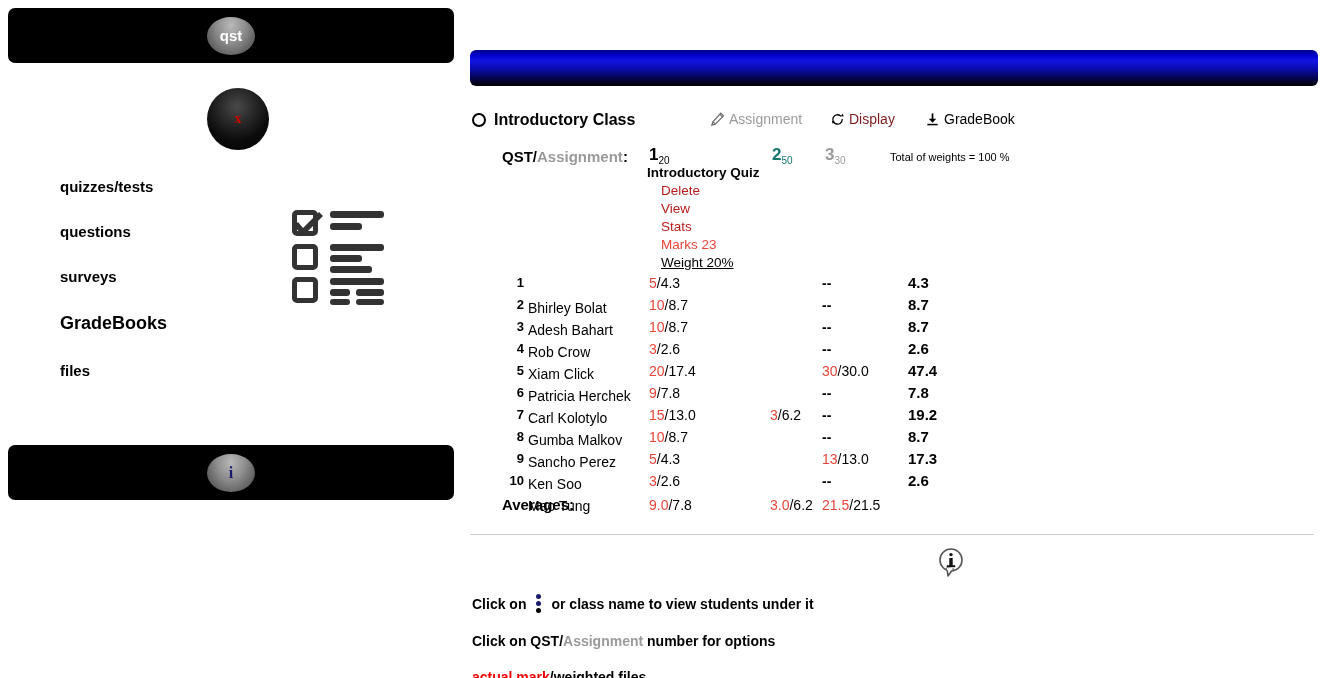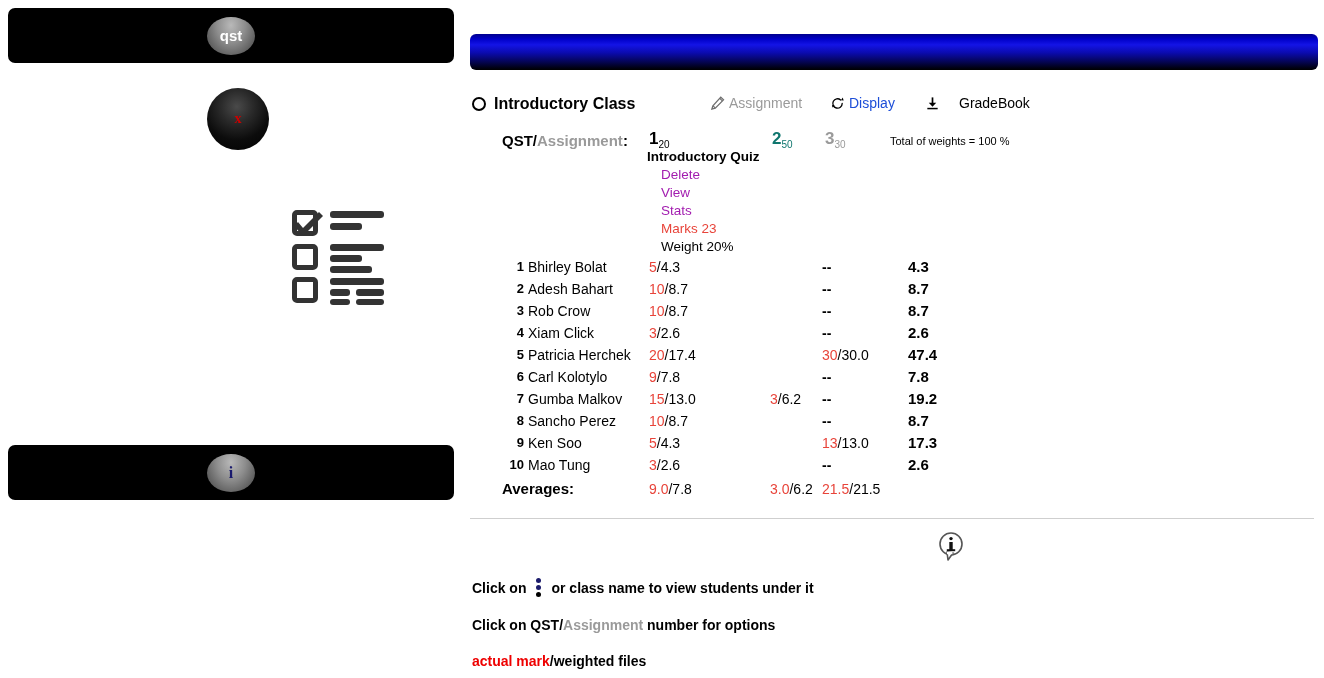--- a/index.html
+++ b/index.html
@@ -95,21 +95,21 @@
     left: 284px;
     top: 198px;
     width: 96px;
     height: 100px;
   }
 
   
   #content {
     position: absolute;
     left: 466px;
-    top: 0;
+    top: 16px;
     width: 858px;
     height: 476px;
   }
 
   #blue-bar {
     position: absolute;
     left: 4px;
     top: 34px;
     width: 848px;
     height: 36px;
@@ -151,22 +151,22 @@
   }
   .tool-btn {
     display: flex;
     align-items: center;
     cursor: pointer;
     white-space: nowrap;
     font-size: 14px;
   }
   .tool-btn .tool-label { margin-left: 4px; }
   #tool-assignment { position: absolute; left: 244px; top: 95px; color: #9a9a9a; }
-  #tool-display    { position: absolute; left: 364px; top: 95px; color: #1d4ed8; }
-  #tool-gradebook  { position: absolute; left: 459px; top: 95px; color: #000000; gap: 15px; }
+  #tool-display    { position: absolute; left: 364px; top: 95px; color: #7f1d1d; }
+  #tool-gradebook  { position: absolute; left: 459px; top: 95px; color: #000000; }
 
   
   #qst-header {
     position: absolute;
     left: 36px;
     top: 132px;
     font-size: 15px;
     font-weight: bold;
     white-space: nowrap;
   }
@@ -199,39 +199,39 @@
 
   
   #assign-detail {
     position: absolute;
     left: 181px;
     top: 148px;
     font-size: 13.5px;
     line-height: 18px;
   }
   #assign-detail .detail-title { font-weight: bold; color: #000; font-size: 13.5px; }
-  #assign-detail .detail-opt { color: #a21caf; margin-left: 14px; cursor: pointer; }
+  #assign-detail .detail-opt { color: #b91c1c; margin-left: 14px; cursor: pointer; }
   #assign-detail .detail-marks { color: #e8443a; margin-left: 14px; }
-  #assign-detail .detail-weight { color: #000; margin-left: 14px; }
+  #assign-detail .detail-weight { color: #000; margin-left: 14px; text-decoration: underline; }
 
   
   #grade-table {
     position: absolute;
     left: 0;
     top: 256px;
     width: 858px;
     font-size: 14px;
   }
   .grade-row {
     position: relative;
     height: 22px;
   }
   .cell { position: absolute; white-space: nowrap; line-height: 22px; }
   .c-idx   { left: 36px;  width: 22px; text-align: right; font-weight: bold; color: #000; font-size: 13px; }
-  .c-name  { left: 62px;  color: #000; cursor: pointer; }
+  .c-name  { left: 62px;  color: #000; cursor: pointer; margin-top: 25px; }
   .c-a1    { left: 183px; }
   .c-a2    { left: 304px; }
   .c-a3    { left: 356px; }
   .c-total { left: 442px; font-weight: bold; color: #000; font-size: 15px; }
   .mark-actual { color: #e8443a; }
   .mark-weight { color: #000; }
   .mark-dash { color: #000; font-weight: bold; }
 
   #averages-row { position: relative; height: 24px; margin-top: 2px; }
   #averages-row .c-label { left: 36px; font-weight: bold; color: #000; font-size: 15px; }
@@ -277,20 +277,37 @@
   <div id="sidebar-top-panel" class="black-panel">
     <div id="qst-button" class="ellipse-btn">
       <span>qst</span>
     </div>
   </div>
 
   <div id="close-button">
     <span class="x-glyph">x</span>
   </div>
 
+  <div id="nav-list">
+    <div class="nav-item">
+      <span>quizzes/tests</span>
+    </div>
+    <div class="nav-item">
+      <span>questions</span>
+    </div>
+    <div class="nav-item">
+      <span>surveys</span>
+    </div>
+    <div class="nav-item big">
+      <span>GradeBooks</span>
+    </div>
+    <div class="nav-item">
+      <span>files</span>
+    </div>
+  </div>
 
   <svg id="checklist-icon" viewBox="0 0 96 100">
     <g fill="#333333">
 
       <path d="M5 4 h16 a5 5 0 0 1 5 5 v16 a5 5 0 0 1 -5 5 h-16 a5 5 0 0 1 -5 -5 v-16 a5 5 0 0 1 5 -5 z
                M5 9 v16 h16 v-16 z"></path>
       <path d="M6 16 l5 6 l16 -16 l4 4 l-20 20 l-9 -10 z"></path>
 
       <path d="M5 38 h16 a5 5 0 0 1 5 5 v16 a5 5 0 0 1 -5 5 h-16 a5 5 0 0 1 -5 -5 v-16 a5 5 0 0 1 5 -5 z
                M5 43 v16 h16 v-16 z"></path>

